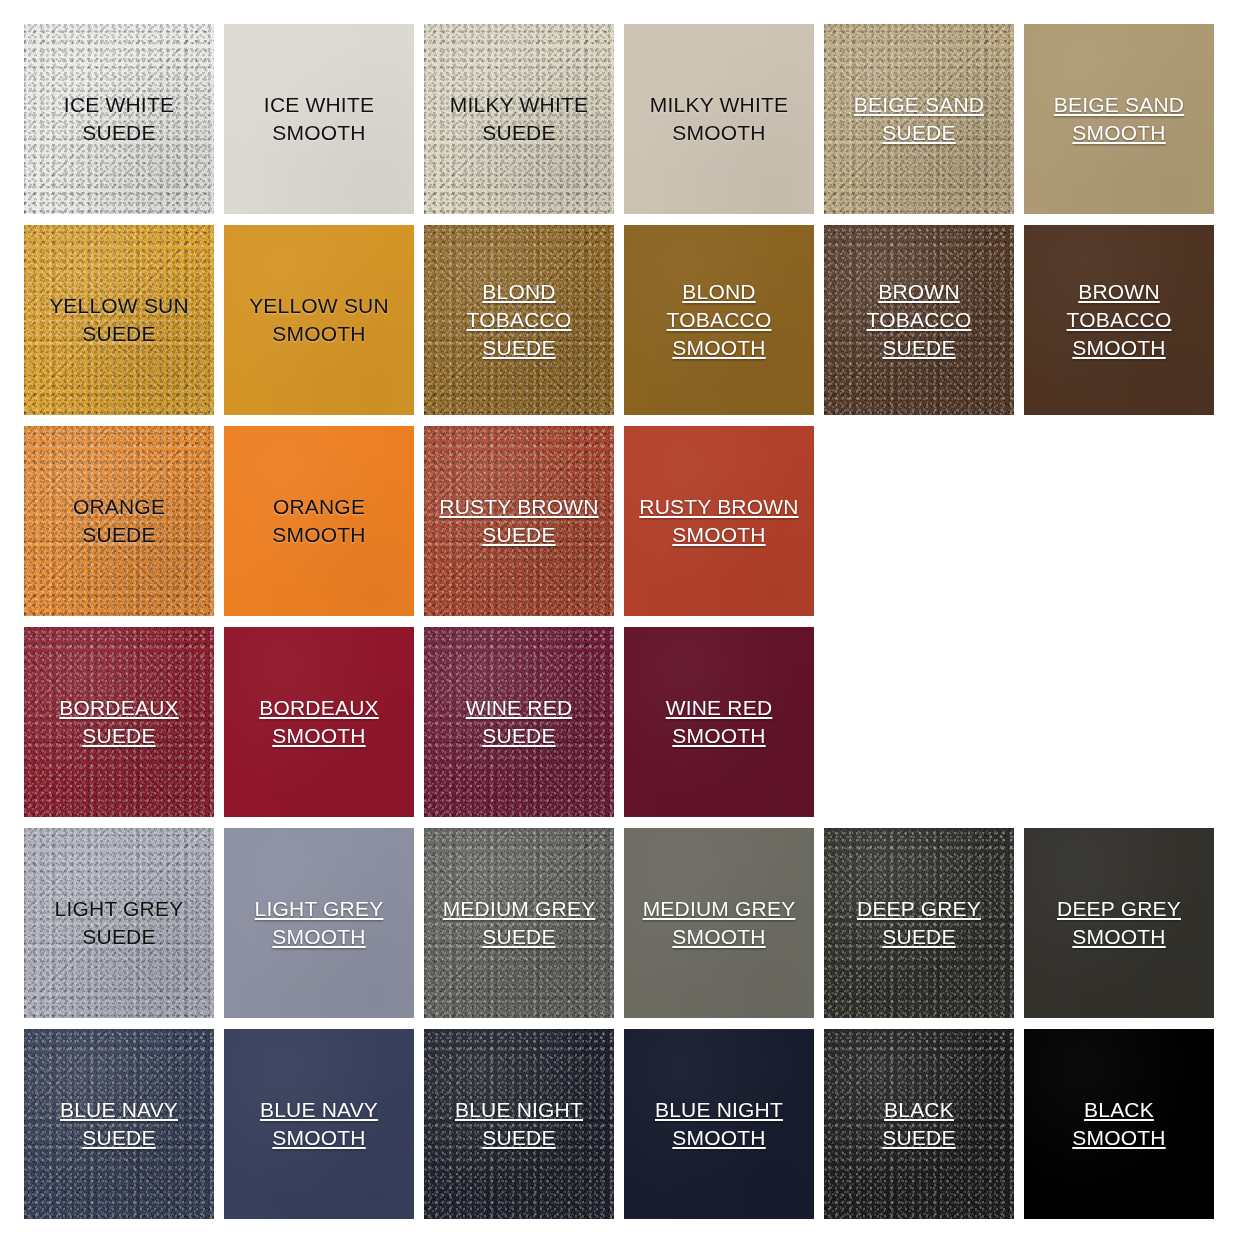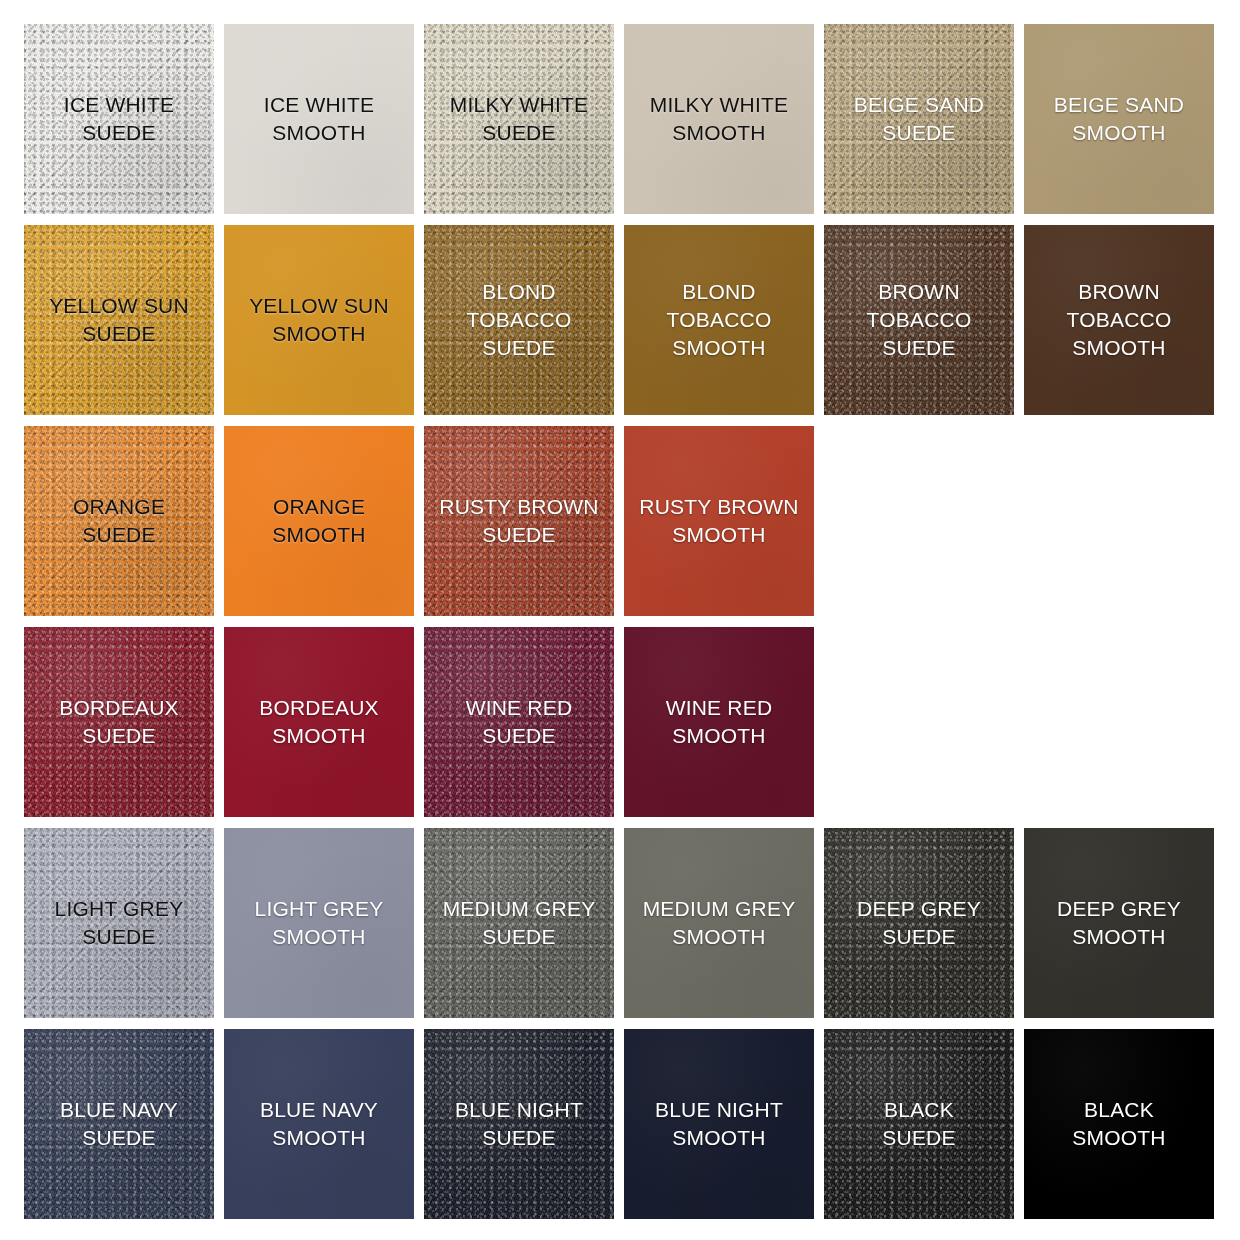--- a/index.html
+++ b/index.html
@@ -98,20 +98,21 @@
     line-height: 1.32;
     letter-spacing: 0.2px;
     font-weight: 400;
     padding: 0 8px;
     white-space: pre-line;
   }
 
   .swatch-label.light {
     color: #ffffff;
     text-shadow: 0 1px 2px rgba(0,0,0,0.42);
+    text-decoration: underline;
   }
 
   .swatch-label.dark {
     color: #111111;
     text-shadow: 0 1px 2px rgba(255,255,255,0.38);
   }
 </style>
 </head>
 <body style="background: rgb(255, 255, 255);">
 

